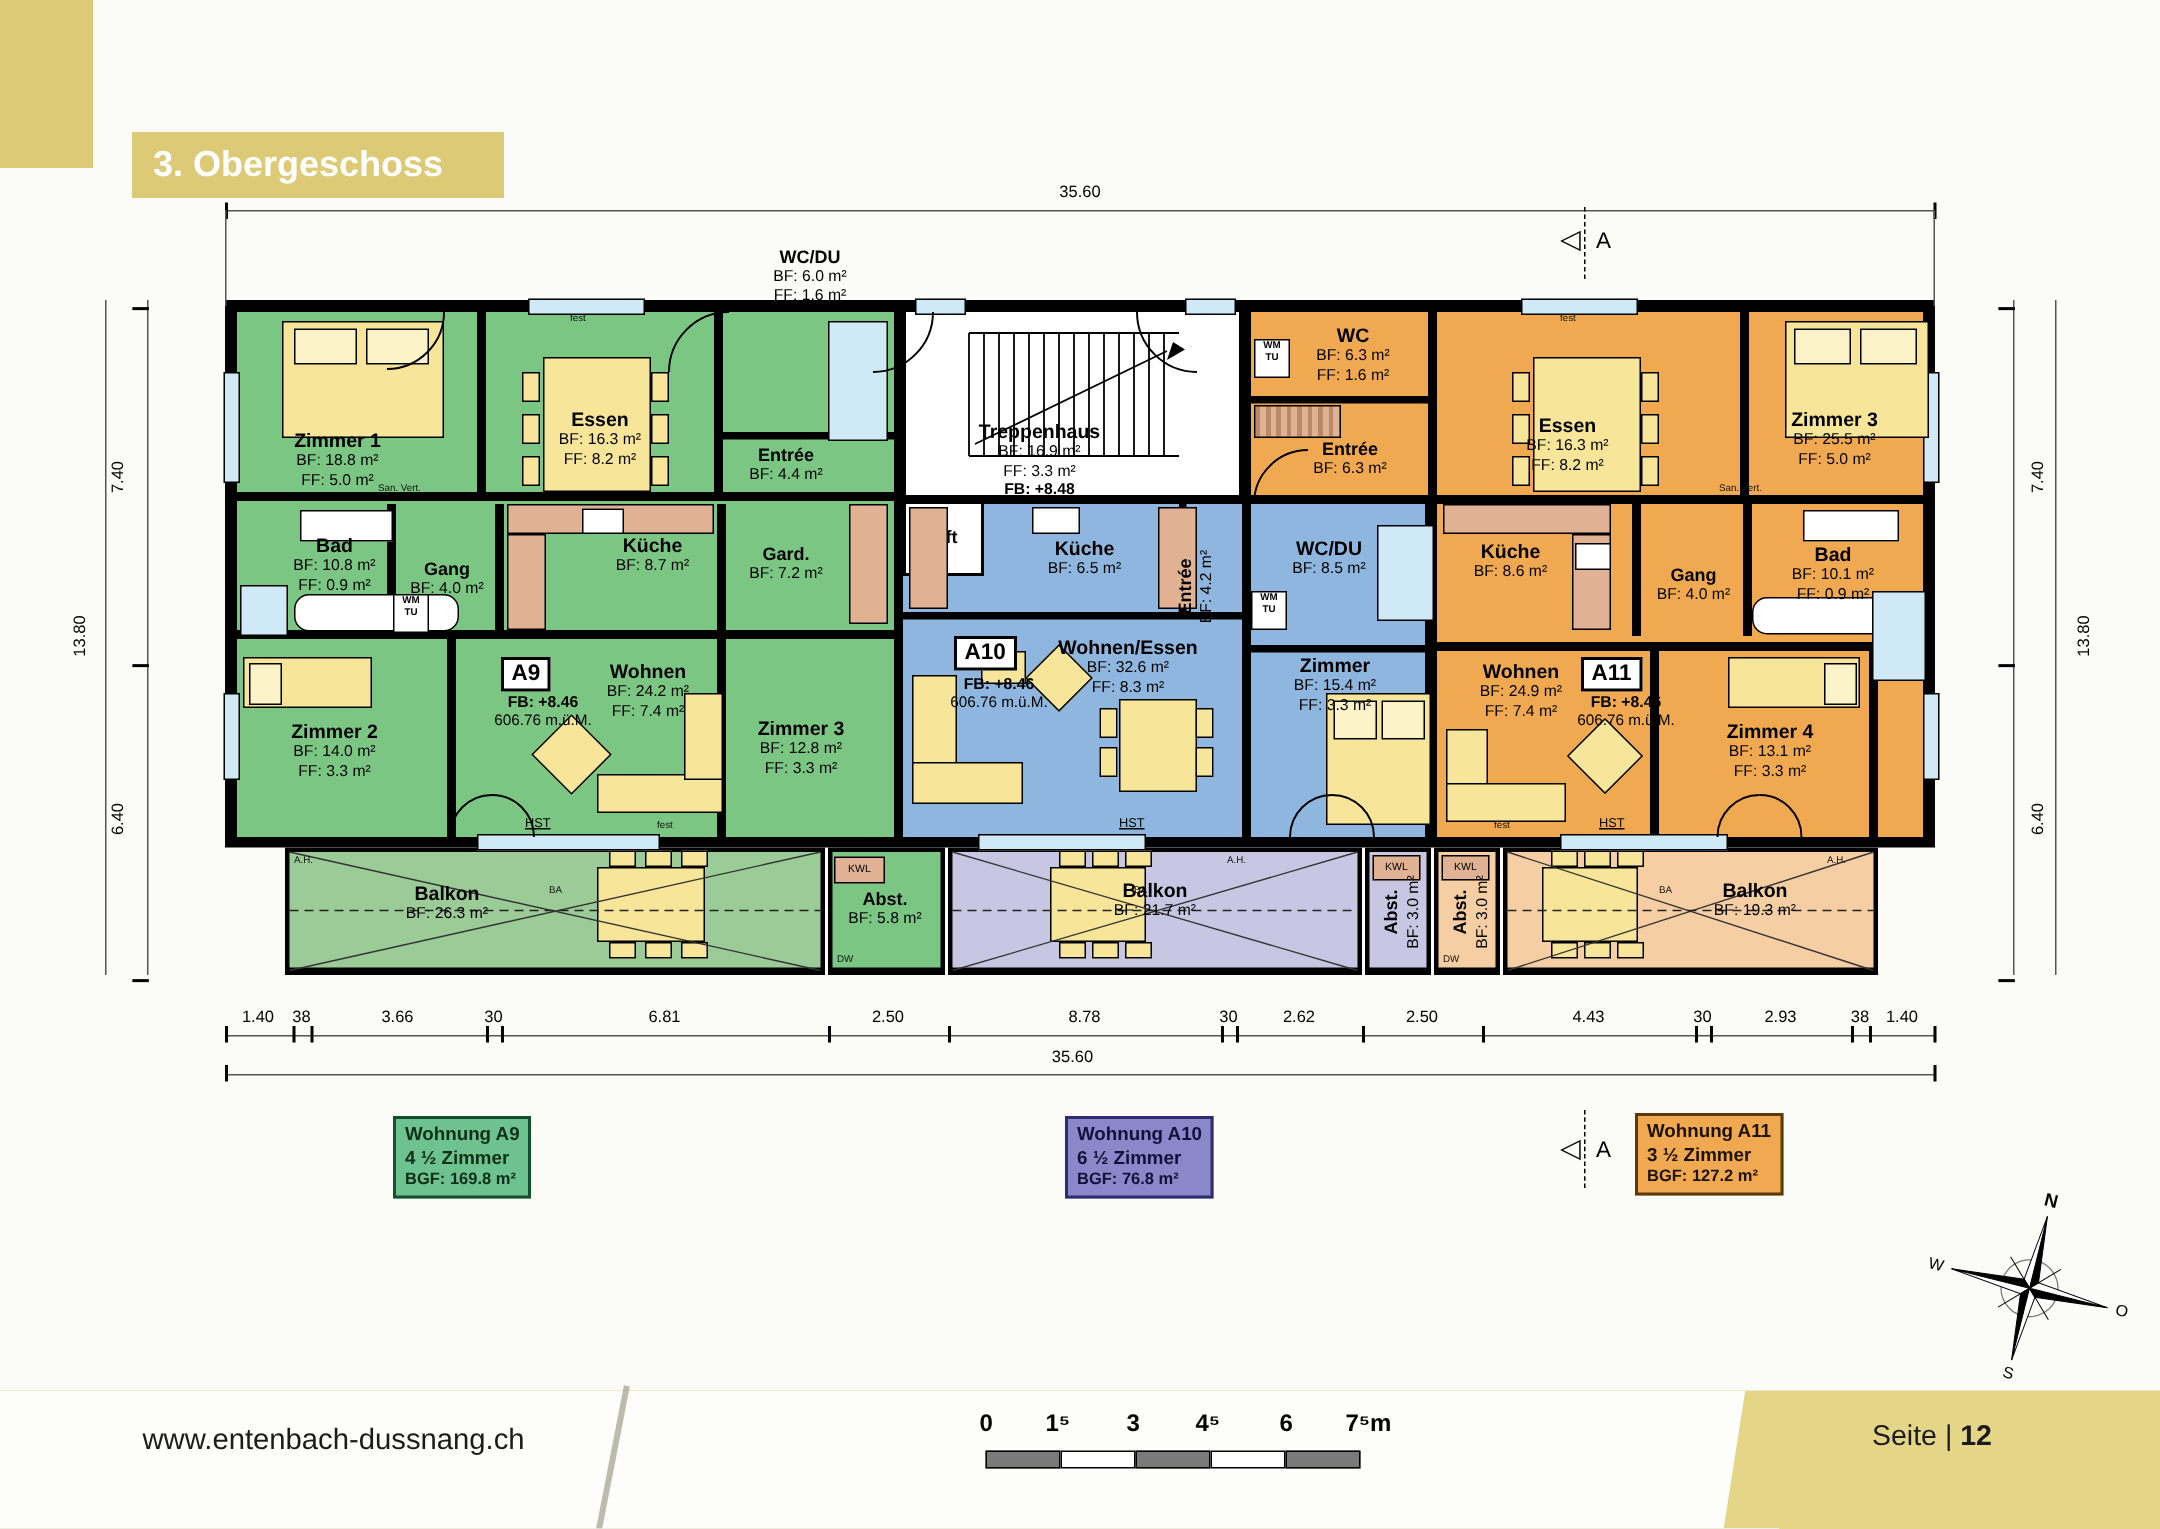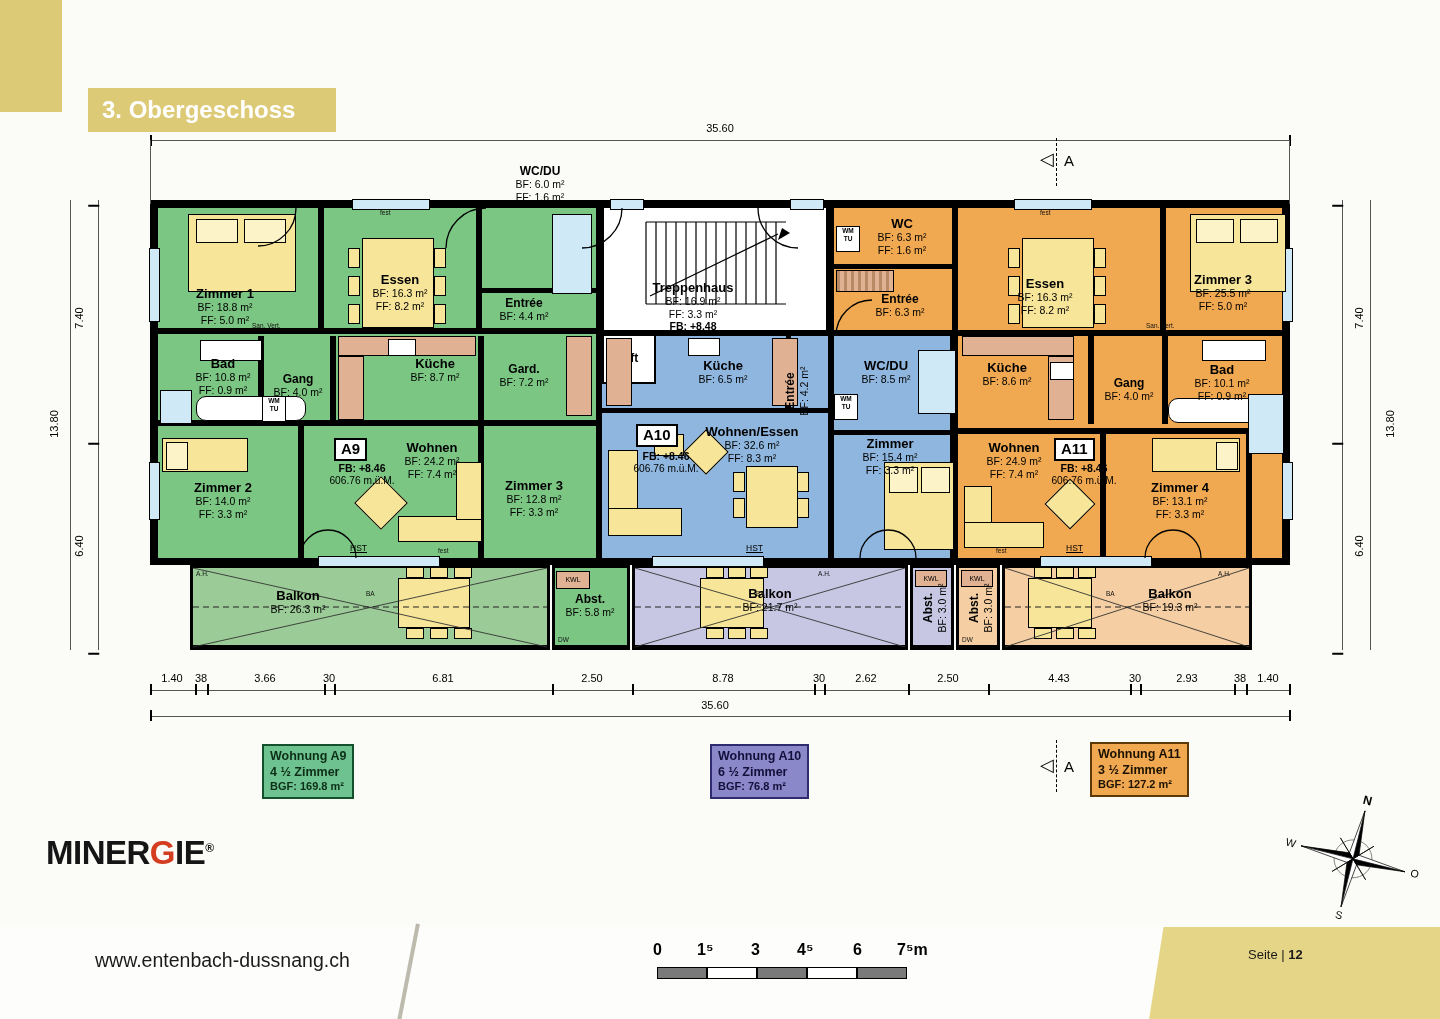--- a/index.html
+++ b/index.html
@@ -44,21 +44,21 @@
   .leg .t2{font-weight:bold;font-size:12.5px;}
   .leg .t3{font-weight:bold;font-size:11px;}
   .gold{background:#ddca76;}
   #banner{position:absolute;left:88px;top:88px;width:248px;height:44px;background:#ddca76;z-index:8;
           color:#fff;font-weight:bold;font-size:24px;line-height:44px;padding-left:14px;box-sizing:border-box;}
   #footer{position:absolute;left:0;top:927px;width:1440px;height:92px;background:#e5d586;z-index:8;}
   #footwhite{position:absolute;left:0;top:0;width:1440px;height:92px;background:#fdfdfb;
              clip-path:polygon(0 0,80.8% 0,79.8% 100%,0 100%);}
   #slant{position:absolute;left:406px;top:-4px;width:4px;height:104px;background:rgba(110,105,80,.45);transform:rotate(11deg);}
   #url{position:absolute;left:95px;top:22px;font-size:19.5px;color:#1b1b1b;z-index:2;}
-  #seite{position:absolute;left:1248px;top:20px;font-size:13px;color:#1b1b1b;z-index:2;}
+  #seite{position:absolute;left:1248px;top:20px;font-size:19px;color:#1b1b1b;z-index:2;}
   #seite b{font-weight:bold;}
   #logo{position:absolute;left:46px;top:834px;font-size:33px;font-weight:900;letter-spacing:-.5px;color:#151515;z-index:7;}
   #logo .g{color:#d43d20;}
   #logo sup{font-size:12px;}
   .sclbl{position:absolute;font-weight:bold;font-size:16px;z-index:3;}
   .scseg{position:absolute;height:12px;border:1.5px solid #000;box-sizing:border-box;z-index:3;}
   .mark{position:absolute;z-index:7;font-size:18px;line-height:1;}
   .markA{position:absolute;z-index:7;font-size:15px;font-weight:normal;}
   svg{display:block;}
 </style>
@@ -549,21 +549,20 @@
       <polygon points="49,89 66,72 70,68 64,74" fill="#000"></polygon>
       <polygon points="49,47 66,64 70,68 64,62" fill="#fff"></polygon>
     </g>
     <text x="70" y="0" font-size="15" font-weight="bold" text-anchor="middle">N</text>
     <text x="70" y="143" font-size="13" text-anchor="middle">S</text>
     <text x="-8" y="72" font-size="13" text-anchor="middle">W</text>
     <text x="147" y="72" font-size="13" text-anchor="middle">O</text>
   </g>
 </svg>
 
-<div id="logo"><span>MINER</span><span class="g">G</span><span>IE</span><sup>®</sup></div>
 
 <div id="footer">
   <div id="footwhite"></div>
   <div id="slant"></div>
   <div id="url">www.entenbach-dussnang.ch</div>
   <div id="seite"><span>Seite</span> | <b>12</b></div>
 
   <div class="abs" style="left:645px;top:14px;width:290px;height:60px;z-index:2;">
     <div class="sclbl" style="left:8px;top:0;">0</div>
     <div class="sclbl" style="left:52px;top:0;">1⁵</div>

